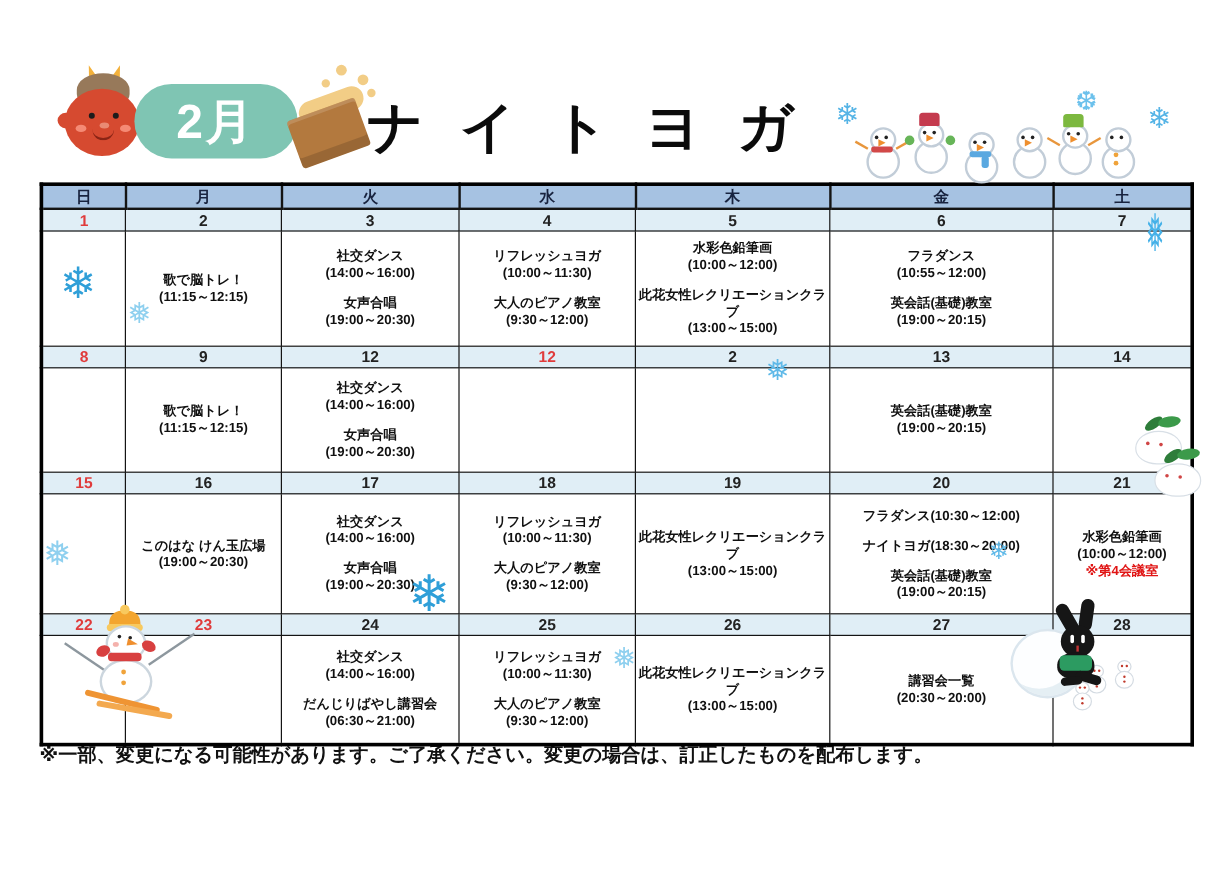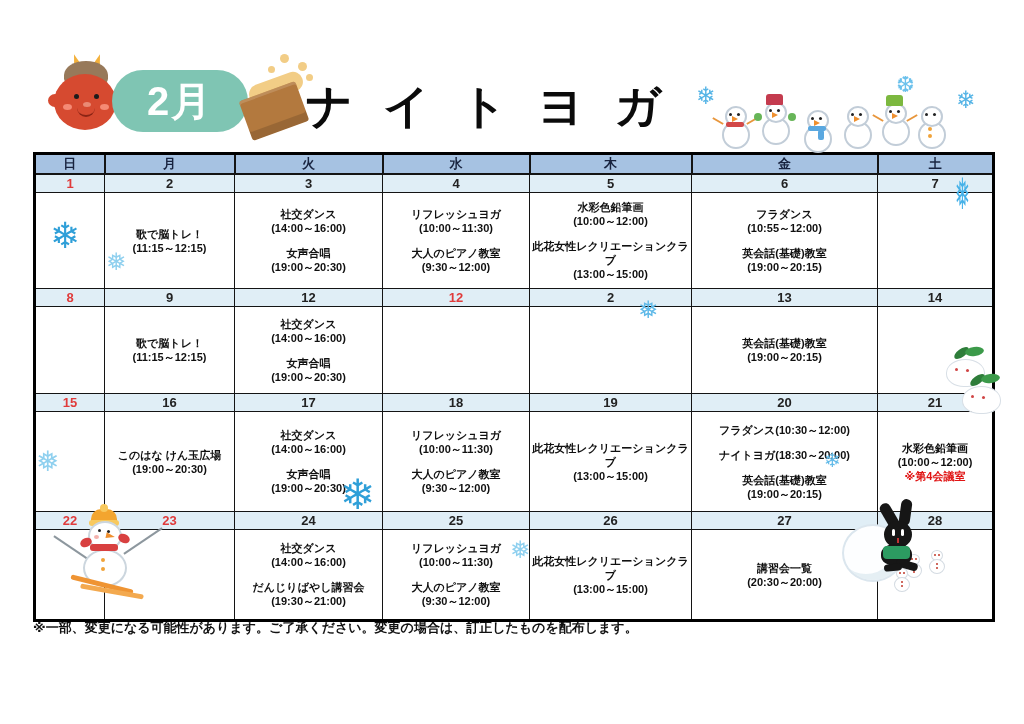--- a/index.html
+++ b/index.html
@@ -5,21 +5,21 @@
   html,body{margin:0;padding:0;background:#fff;}
   .page{position:relative;width:1024px;height:724px;background:#fff;overflow:hidden;
         font-family:"Liberation Sans","DejaVu Sans",sans-serif;}
 
   
   .month-pill{position:absolute;left:112px;top:70px;width:136px;height:62px;background:#7fc5b3;
               border-radius:32px;display:flex;align-items:center;justify-content:center;z-index:2;}
   .month-pill span{color:#fff;font-size:40px;font-weight:800;letter-spacing:2px;}
   .main-title{position:absolute;left:306px;top:76px;font-size:46px;font-weight:800;
               letter-spacing:30px;color:#0b0b0b;white-space:nowrap;z-index:2;}
-  .footnote{position:absolute;left:33px;top:619px;font-size:13px;font-weight:600;color:#111;text-align:center;}
+  .footnote{position:absolute;left:33px;top:619px;font-size:16px;font-weight:600;color:#111;text-align:center;}
 
   
   #cal{position:absolute;left:33px;top:152px;border-collapse:collapse;table-layout:fixed;
        width:959px;z-index:1;border:3px solid #000;}
   #cal th{height:16px;background:#a6c2e2;border:2px solid #141414;font-size:13px;
           font-weight:700;color:#18233f;padding:0;}
   #cal td{padding:0;}
   #cal td.date{height:17px;background:#e0eef6;border:1.5px solid #141414;font-size:13px;
                text-align:center;color:#222;font-weight:600;}
   #cal td.date.red{color:#e03b3b;}
@@ -368,21 +368,21 @@
           <td class="date">28</td>
         </tr>
         <tr style="height: 91px;">
           <td class="ev"></td>
           <td class="ev"></td>
           <td class="ev">
             <div class="line">社交ダンス</div>
             <div class="line">(14:00～16:00)</div>
             <div class="line gap"></div>
             <div class="line">だんじりばやし講習会</div>
-            <div class="line">(19:30～21:00)</div>
+            <div class="line">(06:30～21:00)</div>
           </td>
           <td class="ev">
             <div class="line">リフレッシュヨガ</div>
             <div class="line">(10:00～11:30)</div>
             <div class="line gap"></div>
             <div class="line">大人のピアノ教室</div>
             <div class="line">(9:30～12:00)</div>
           </td>
           <td class="ev">
             <div class="line">此花女性レクリエーションクラブ</div>

